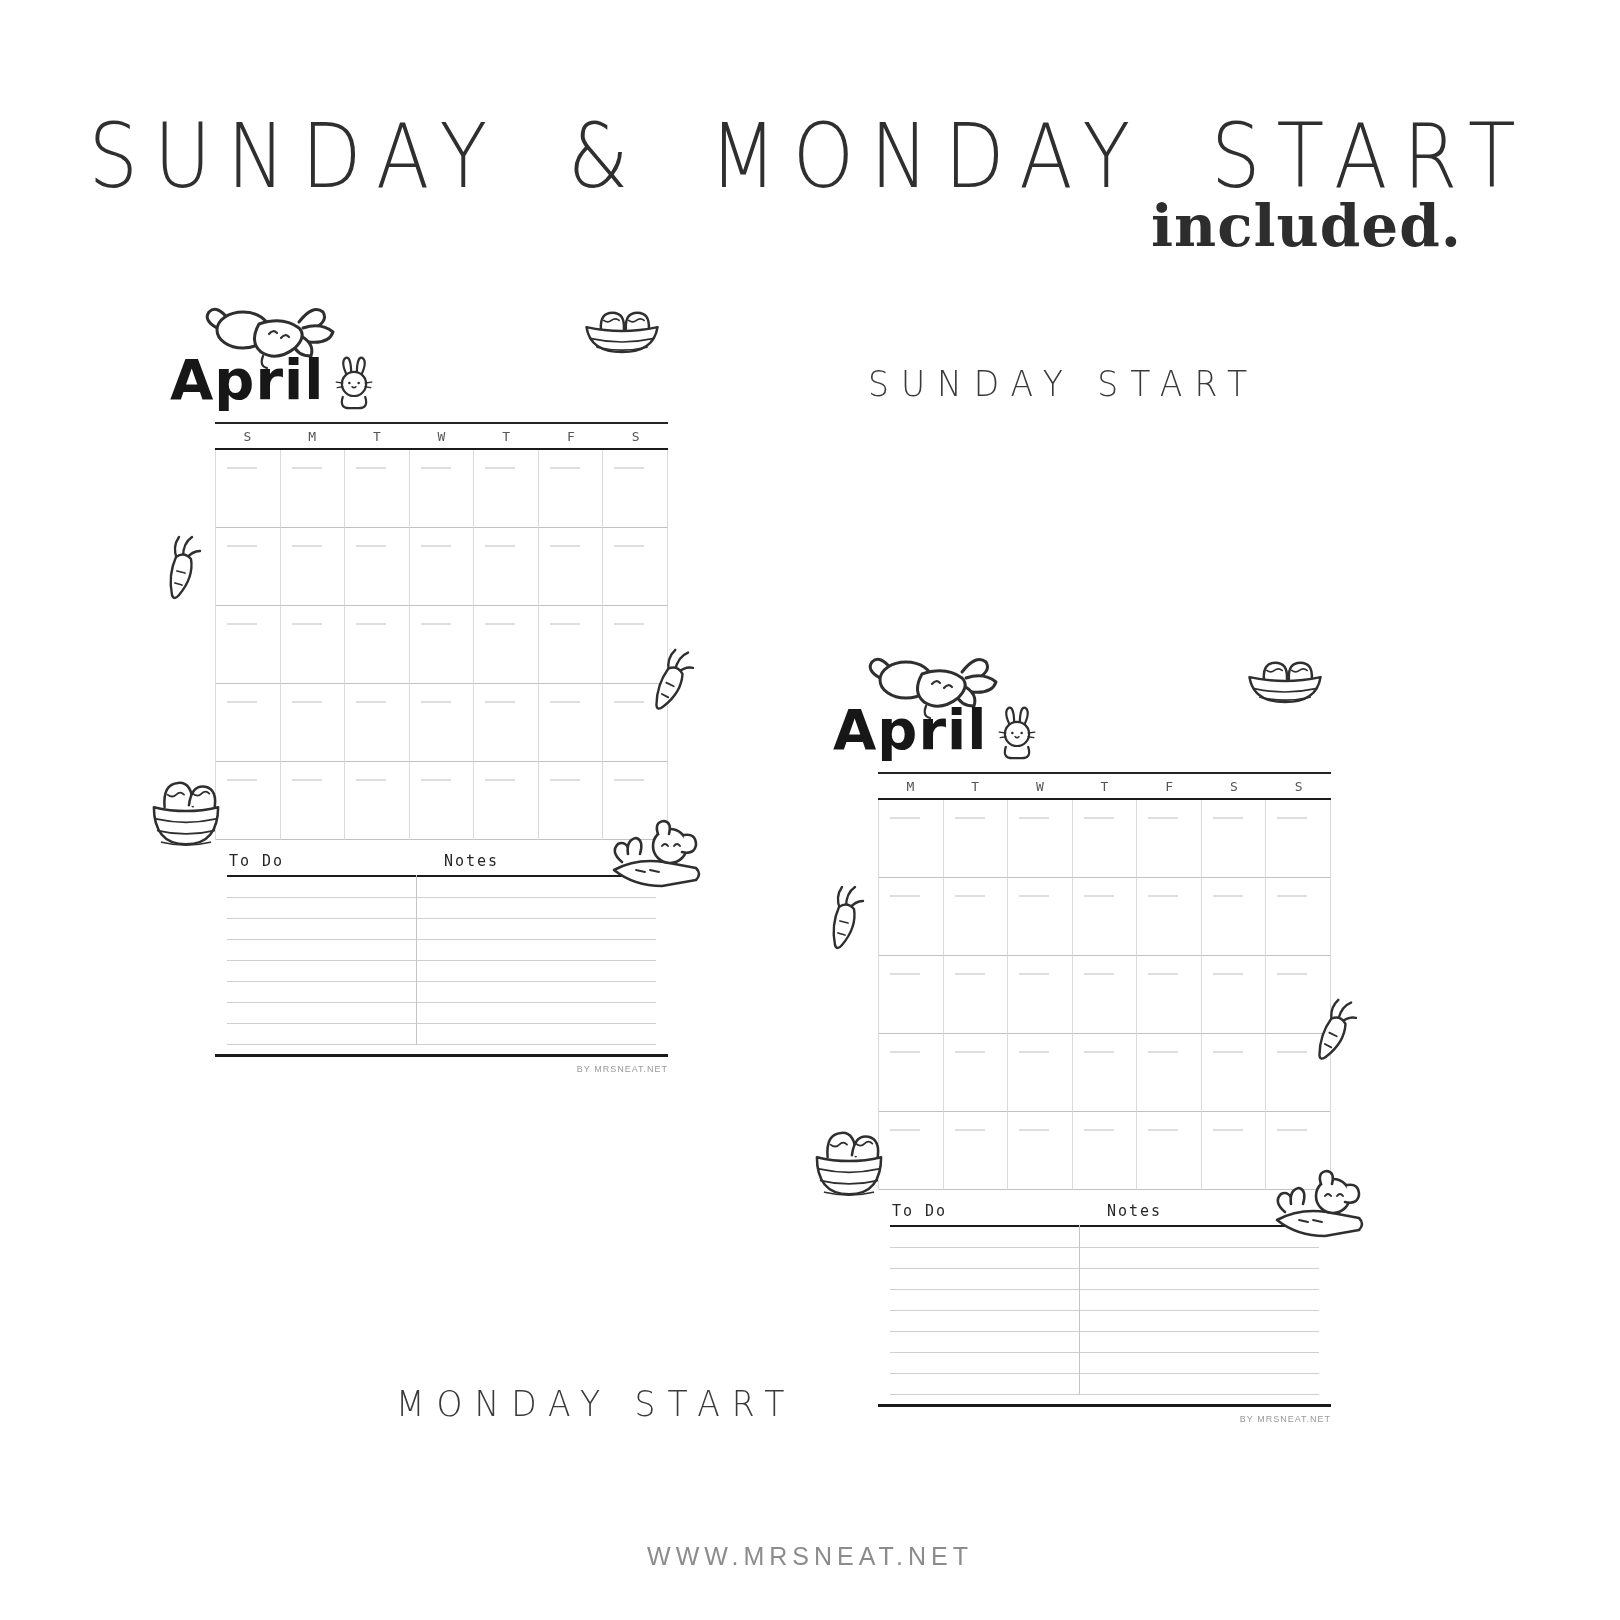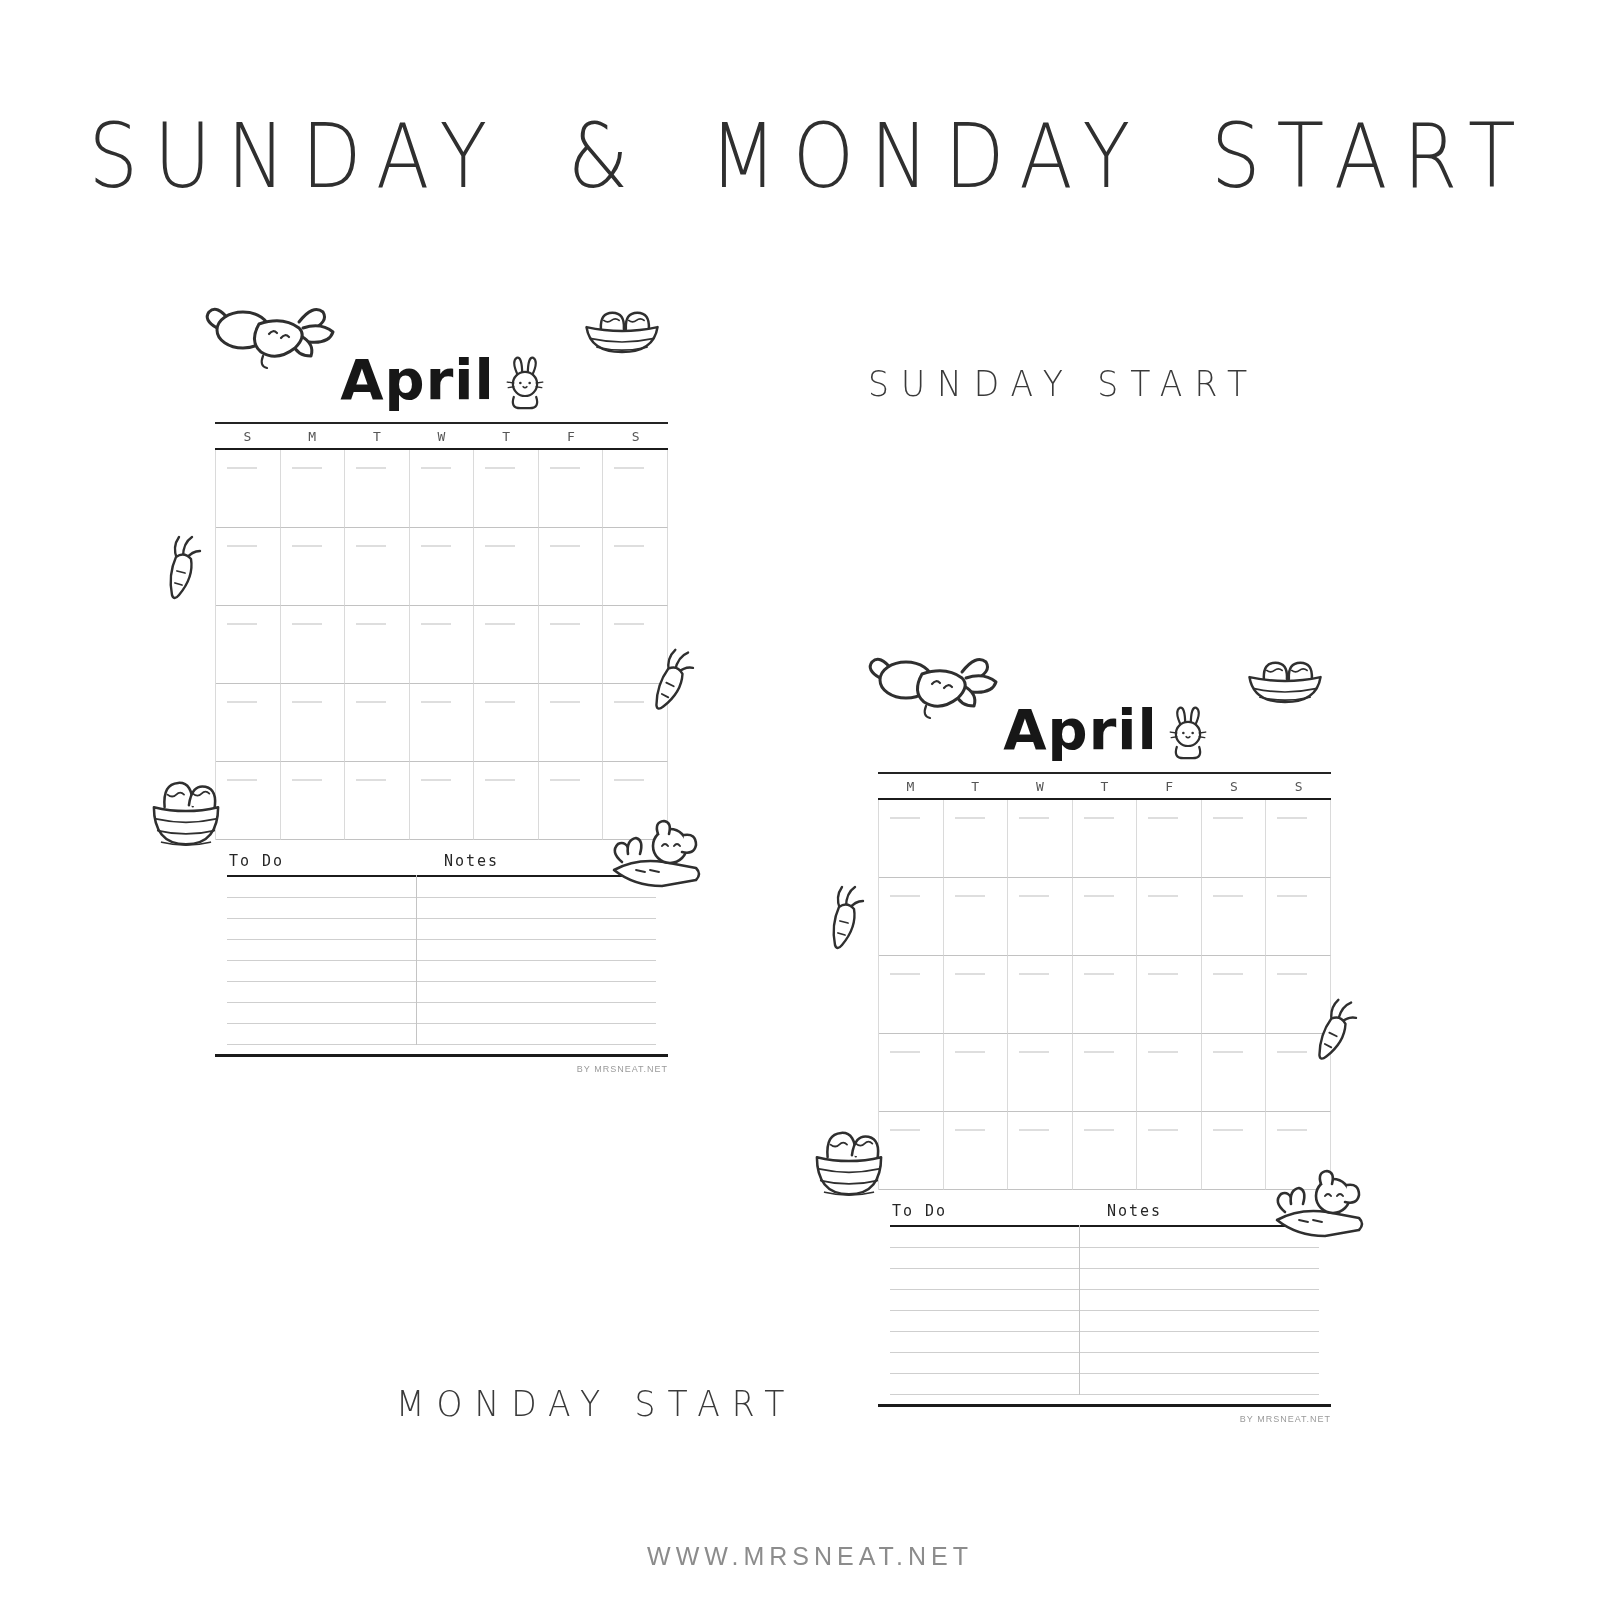--- a/index.html
+++ b/index.html
@@ -27,21 +27,21 @@
     font-size:25px;letter-spacing:5px;color:#8c8c8c;}
 
   
   .page{position:absolute;width:545px;height:796px;background:#fff;}
   .page::after{content:"";position:absolute;z-index:-1;left:16px;top:20px;right:-13px;bottom:-15px;
     background:#909090;filter:blur(9px);transform:rotate(0.6deg);}
   .page-sunday{left:170px;top:300px;}
   .page-monday{left:833px;top:650px;}
 
   .month-row{position:absolute;top:34px;left:0;width:100%;height:74px;
-    display:flex;align-items:flex-end;justify-content:center;gap:10px;}
+    display:flex;align-items:flex-end;justify-content:flex-start;gap:10px;}
   .month{font-family:"DejaVu Sans",sans-serif;font-weight:700;font-size:56px;
     color:#171717;line-height:1;letter-spacing:1px;}
   .bunny-svg{width:40px;height:54px;margin-bottom:-2px;}
 
   .calendar{position:absolute;left:45px;top:122px;width:453px;}
   .wd-row{display:flex;height:24px;align-items:center;
     border-top:2px solid #242424;border-bottom:2.5px solid #1b1b1b;}
   .wd{flex:1;text-align:center;font-family:"DejaVu Sans Mono",monospace;
     font-size:13px;color:#555;}
   .grid{display:grid;grid-template-columns:repeat(7,1fr);grid-auto-rows:78px;
@@ -139,20 +139,21 @@
         <path d="M78 17 q12 -2 12 10 q-2 10 -14 7"></path>
         <path d="M56 28 q3 -4 6 0 M68 28 q3 -4 6 0" fill="none" stroke-width="2"></path>
       </g>
     </symbol>
   </defs>
 </svg>
 
 <div class="canvas">
 
   <div class="main-title">SUNDAY &amp; MONDAY START</div>
+  <div class="included">included.</div>
 
   <div class="side-label lbl-sunday">SUNDAY START</div>
   <div class="side-label lbl-monday">MONDAY START</div>
 
   <div class="page page-sunday">
     <svg class="doodle d-tl">
         <use href="#sym-bunny-carrot"></use>
       </svg>
     <svg class="doodle d-tr">
         <use href="#sym-basket-wide"></use>

